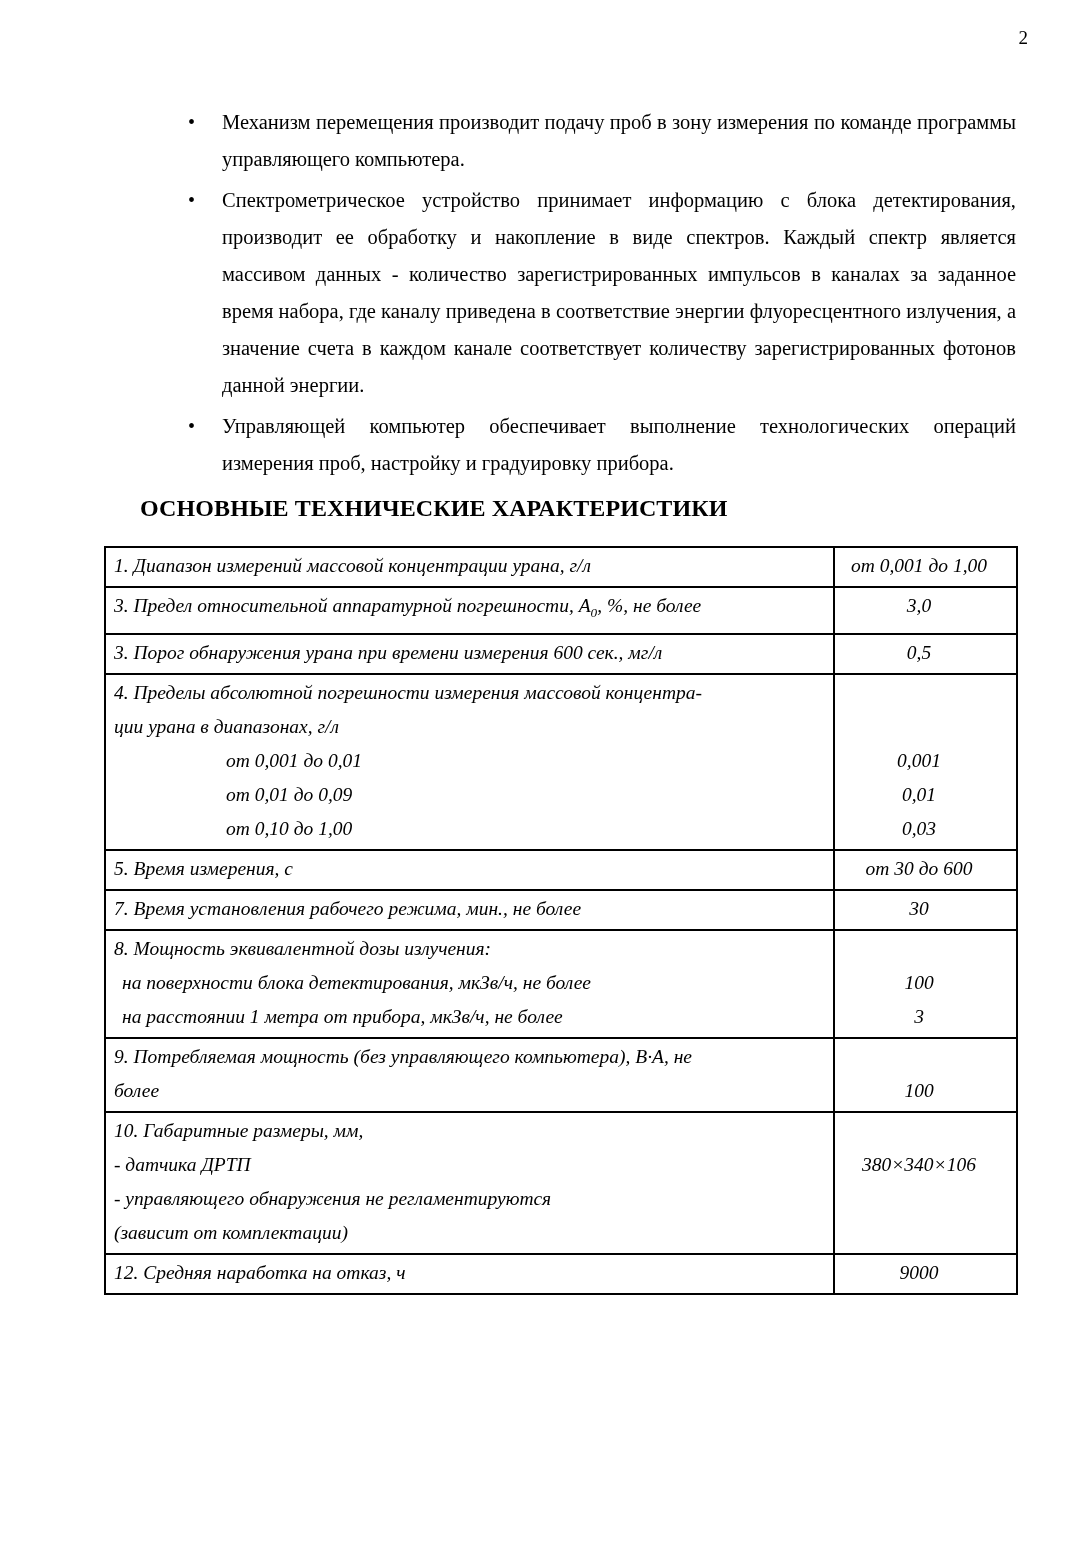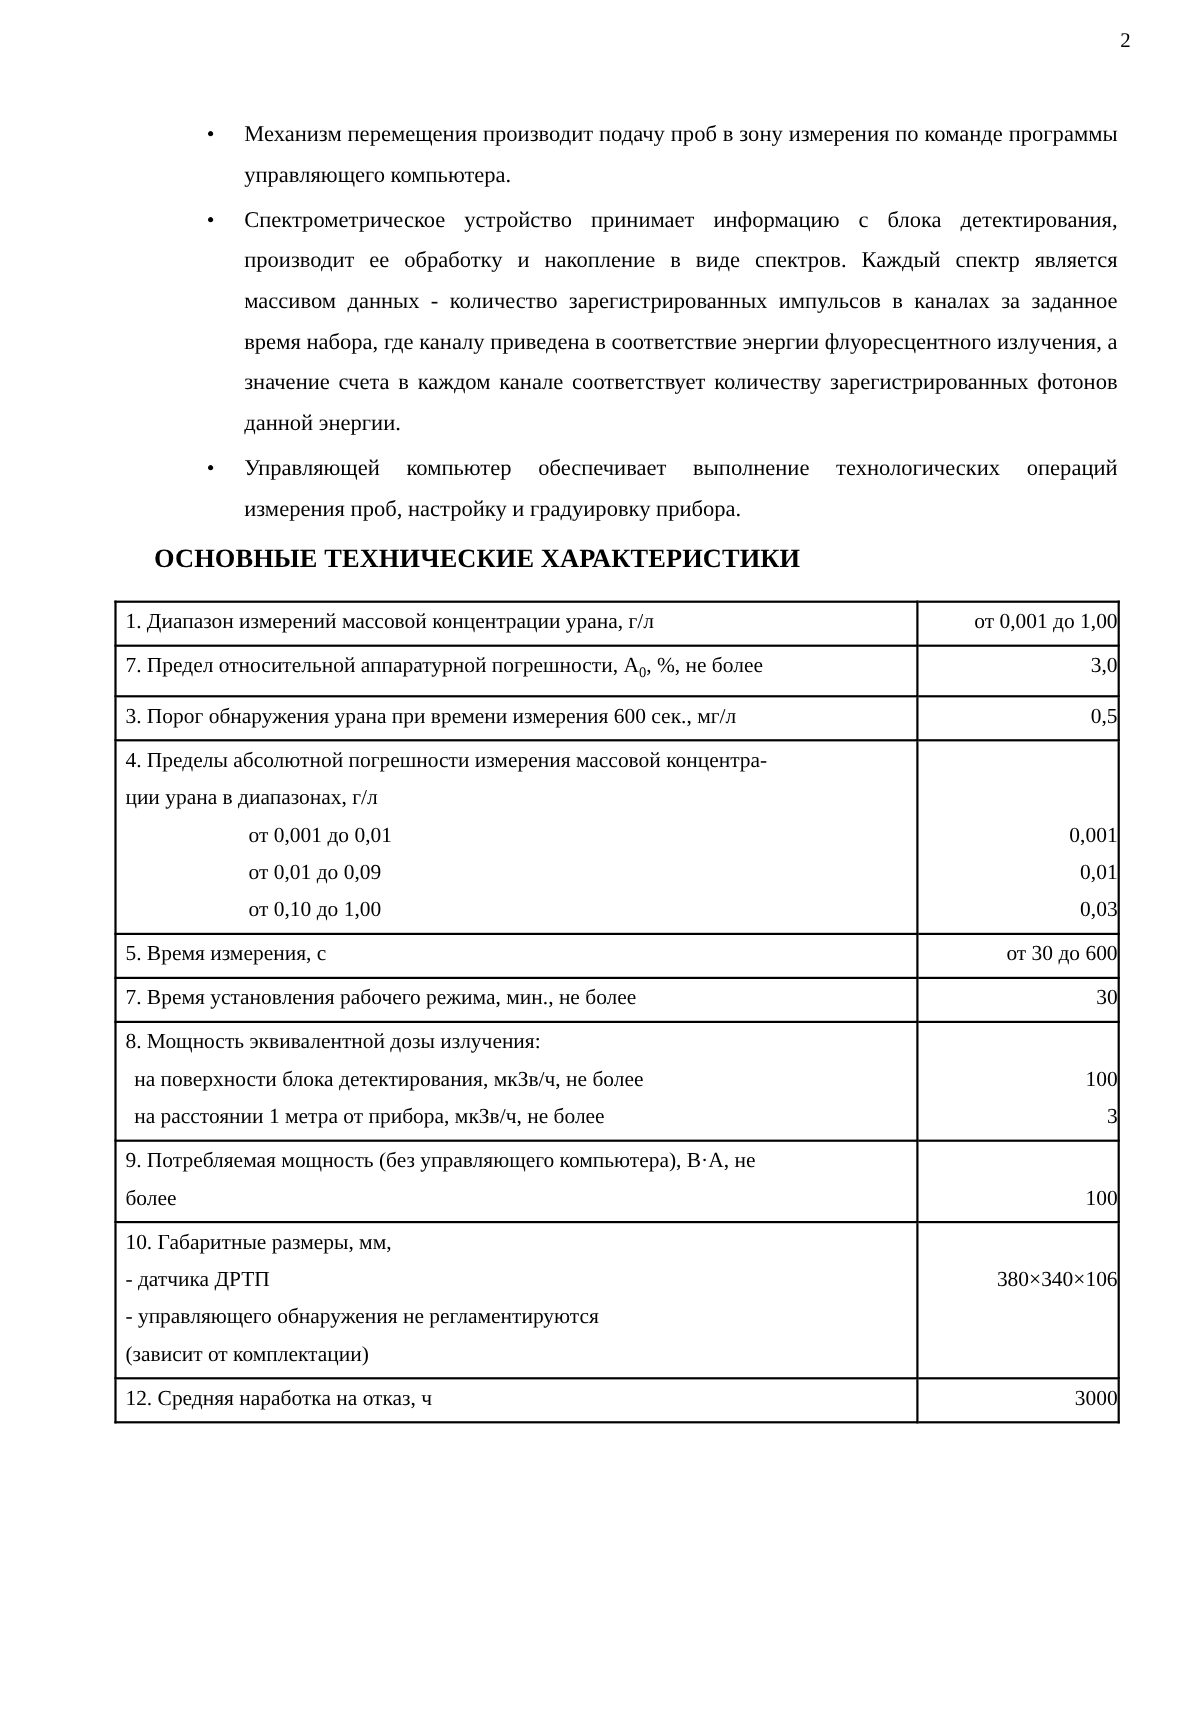--- a/index.html
+++ b/index.html
@@ -78,27 +78,28 @@
     top: 546px;
     width: 912px;
     border-collapse: collapse;
     table-layout: fixed;
     font-size: 19.5px;
     line-height: 34px;
   }
   .specs-table td {
     border: 2px solid #000000;
     vertical-align: top;
-    padding: 1px 0 3px 8px;
+    padding: 1px 21px 3px 8px;
     box-sizing: border-box;
+    font-style: italic;
   }
   .specs-table td.col-label { width: 729px; }
   .specs-table td.col-value {
     width: 183px;
-    text-align: right;
+    text-align: center;
     vertical-align: top;
   }
 
   .cell-line { display: block; white-space: nowrap; }
   .cell-line.indent { padding-left: 112px; }
   .cell-line.indent-sm { padding-left: 8px; }
   .cell-line.spacer { visibility: hidden; }
   sub { font-size: 0.68em; vertical-align: sub; }
 </style>
 </head>
@@ -132,21 +133,21 @@
         <td class="col-label">
           <span class="cell-line">1. Диапазон измерений  массовой концентрации урана, г/л</span>
         </td>
         <td class="col-value">
           <span class="cell-line">от 0,001 до 1,00</span>
         </td>
       </tr>
 
       <tr>
         <td class="col-label">
-          <span class="cell-line"><span>7. Предел относительной аппаратурной погрешности, A</span><sub>0</sub><span>, %, не более</span></span>
+          <span class="cell-line"><span>3. Предел относительной аппаратурной погрешности, A</span><sub>0</sub><span>, %, не более</span></span>
         </td>
         <td class="col-value">
           <span class="cell-line">3,0</span>
         </td>
       </tr>
 
       <tr>
         <td class="col-label">
           <span class="cell-line">3. Порог обнаружения урана при времени  измерения 600 сек., мг/л</span>
         </td>
@@ -227,21 +228,21 @@
           <span class="cell-line">380×340×106</span>
         </td>
       </tr>
 
 
       <tr>
         <td class="col-label">
           <span class="cell-line">12. Средняя наработка на отказ, ч</span>
         </td>
         <td class="col-value">
-          <span class="cell-line">3000</span>
+          <span class="cell-line">9000</span>
         </td>
       </tr>
 
 
     </tbody>
   </table>
 
 </div>
 
 </body></html>

